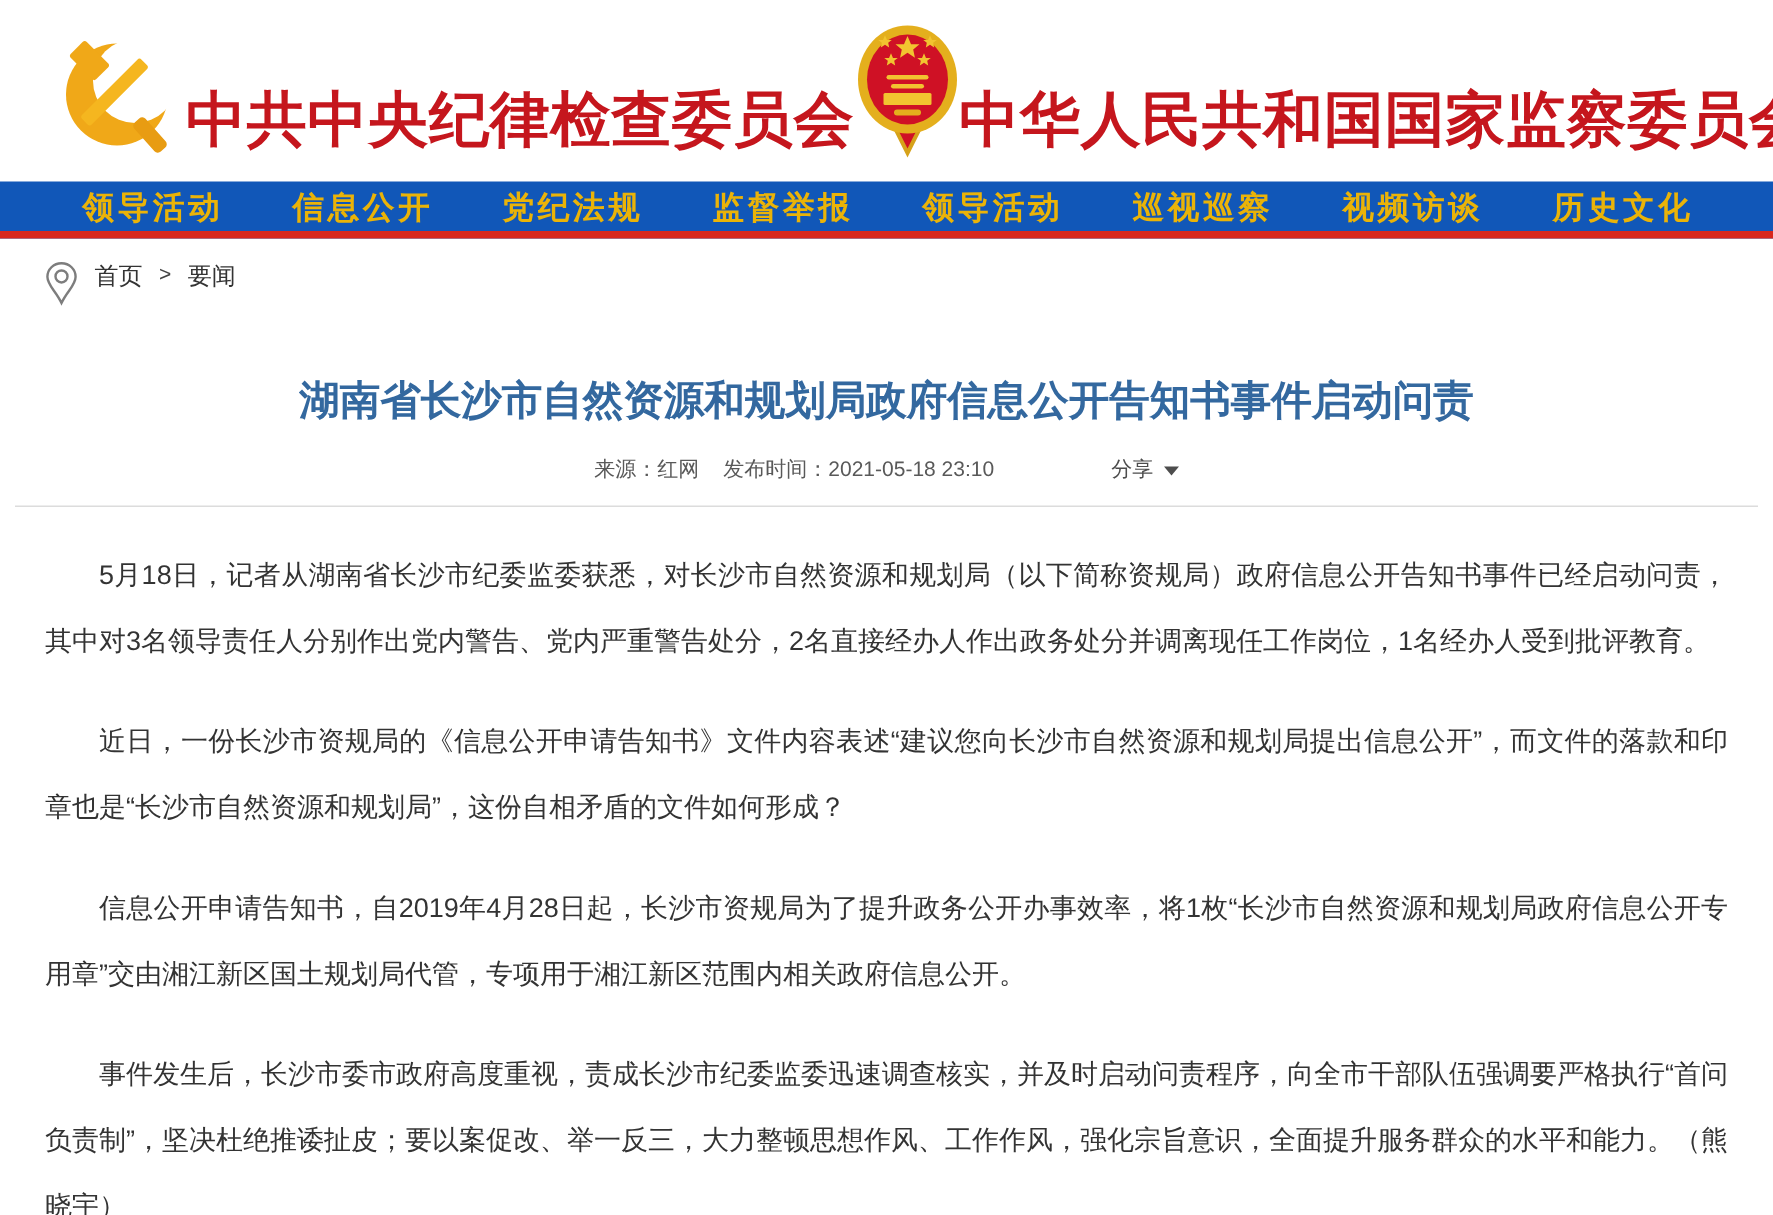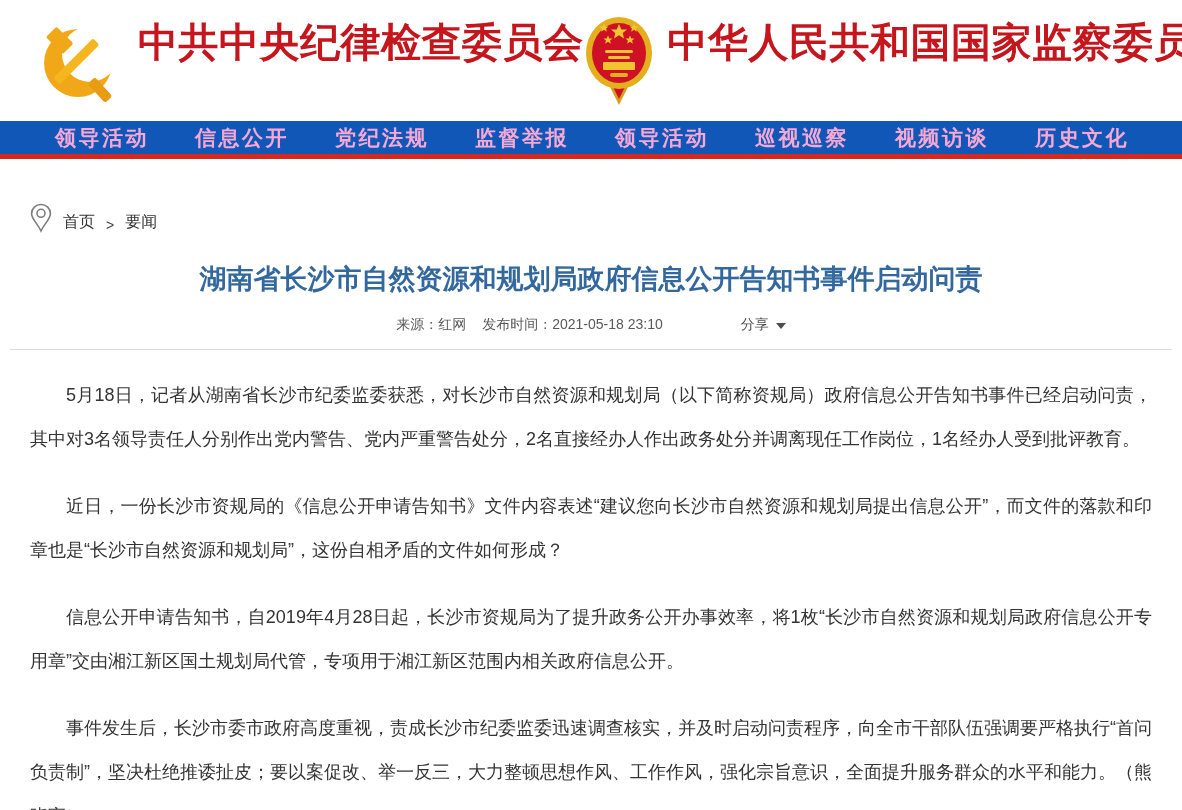--- a/index.html
+++ b/index.html
@@ -9,47 +9,47 @@
     font-family: "Liberation Sans", sans-serif;
     -webkit-font-smoothing: antialiased;
   }
 
   
   .site-header {
     height: 121px; width: 100%;
     display: flex; align-items: center; justify-content: space-between;
     padding: 0 32px; background: #ffffff;
   }
-  .org { display: flex; align-items: flex-start; gap: 14px; }
+  .org { display: flex; align-items: flex-end; }
   .org-title {
     font-family: "Liberation Serif", serif;
     font-size: 40px; font-weight: 700; color: #c5161d;
     white-space: nowrap; letter-spacing: 0.5px;
   }
   .emblem { display: inline-flex; align-items: center; justify-content: center; }
 
   
   .main-nav {
     background: #1157b8;
     border-bottom: 5px solid #d8271d;
     height: 38px;
     display: flex; align-items: center;
     padding-left: 55px; gap: 46px;
   }
   .nav-item {
     font-family: "Liberation Serif", serif;
-    color: #f9a8d4; font-size: 21px; font-weight: 700;
+    color: #eab308; font-size: 21px; font-weight: 700;
     letter-spacing: 2.5px; text-decoration: none; white-space: nowrap;
   }
 
   
   .breadcrumb {
-    display: flex; align-items: flex-end; gap: 11px;
-    padding: 32px 0 0 30px;
-    font-size: 16px; color: #333; height: 62px; margin-top: 12px;
+    display: flex; align-items: flex-start; gap: 11px;
+    padding: 15px 0 0 30px;
+    font-size: 16px; color: #333; height: 62px;
   }
   .breadcrumb a { color: #333; text-decoration: none; }
   .breadcrumb .sep { color: #444; font-size: 14px; }
 
   
   .article-title {
     text-align: center;
     color: #33689f; font-size: 27px; font-weight: 700;
     margin: 28px 40px 0;
   }

